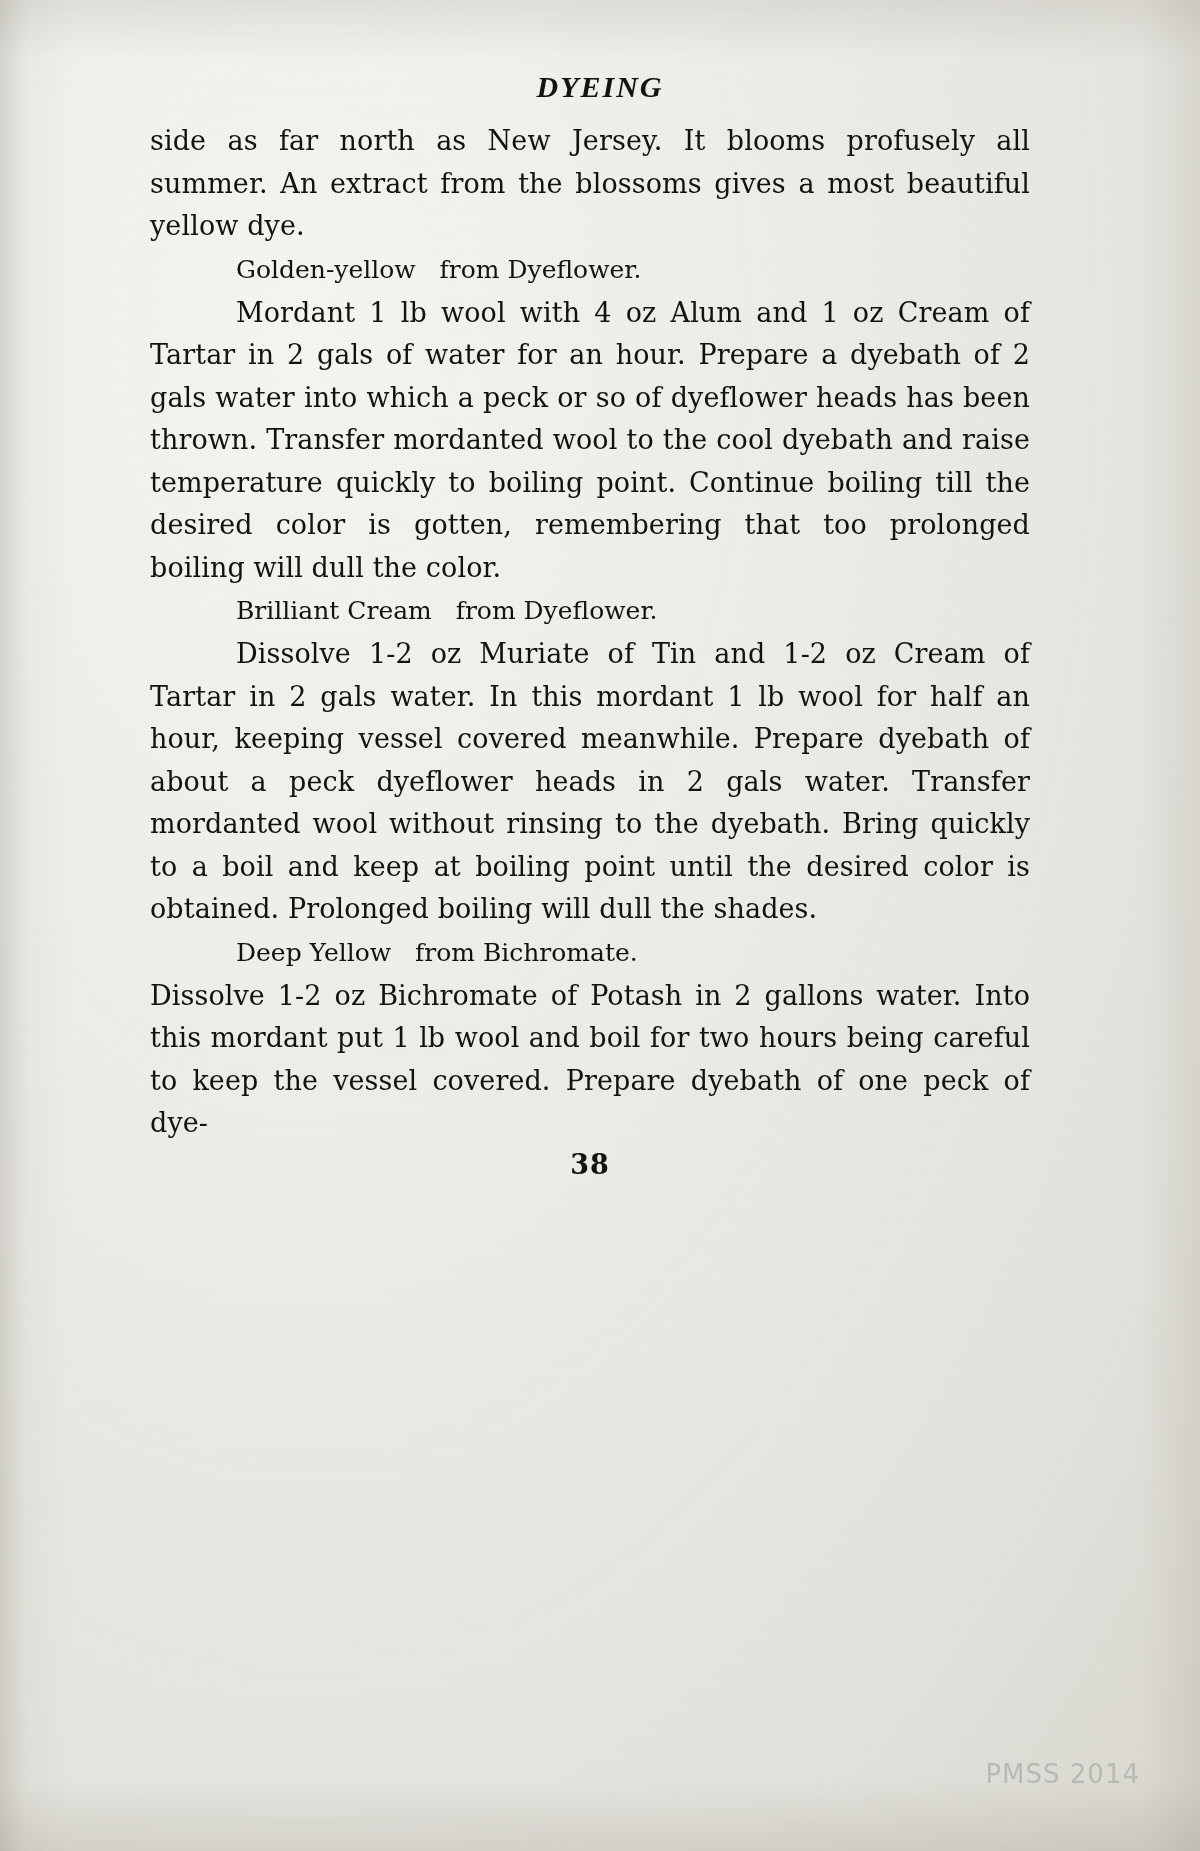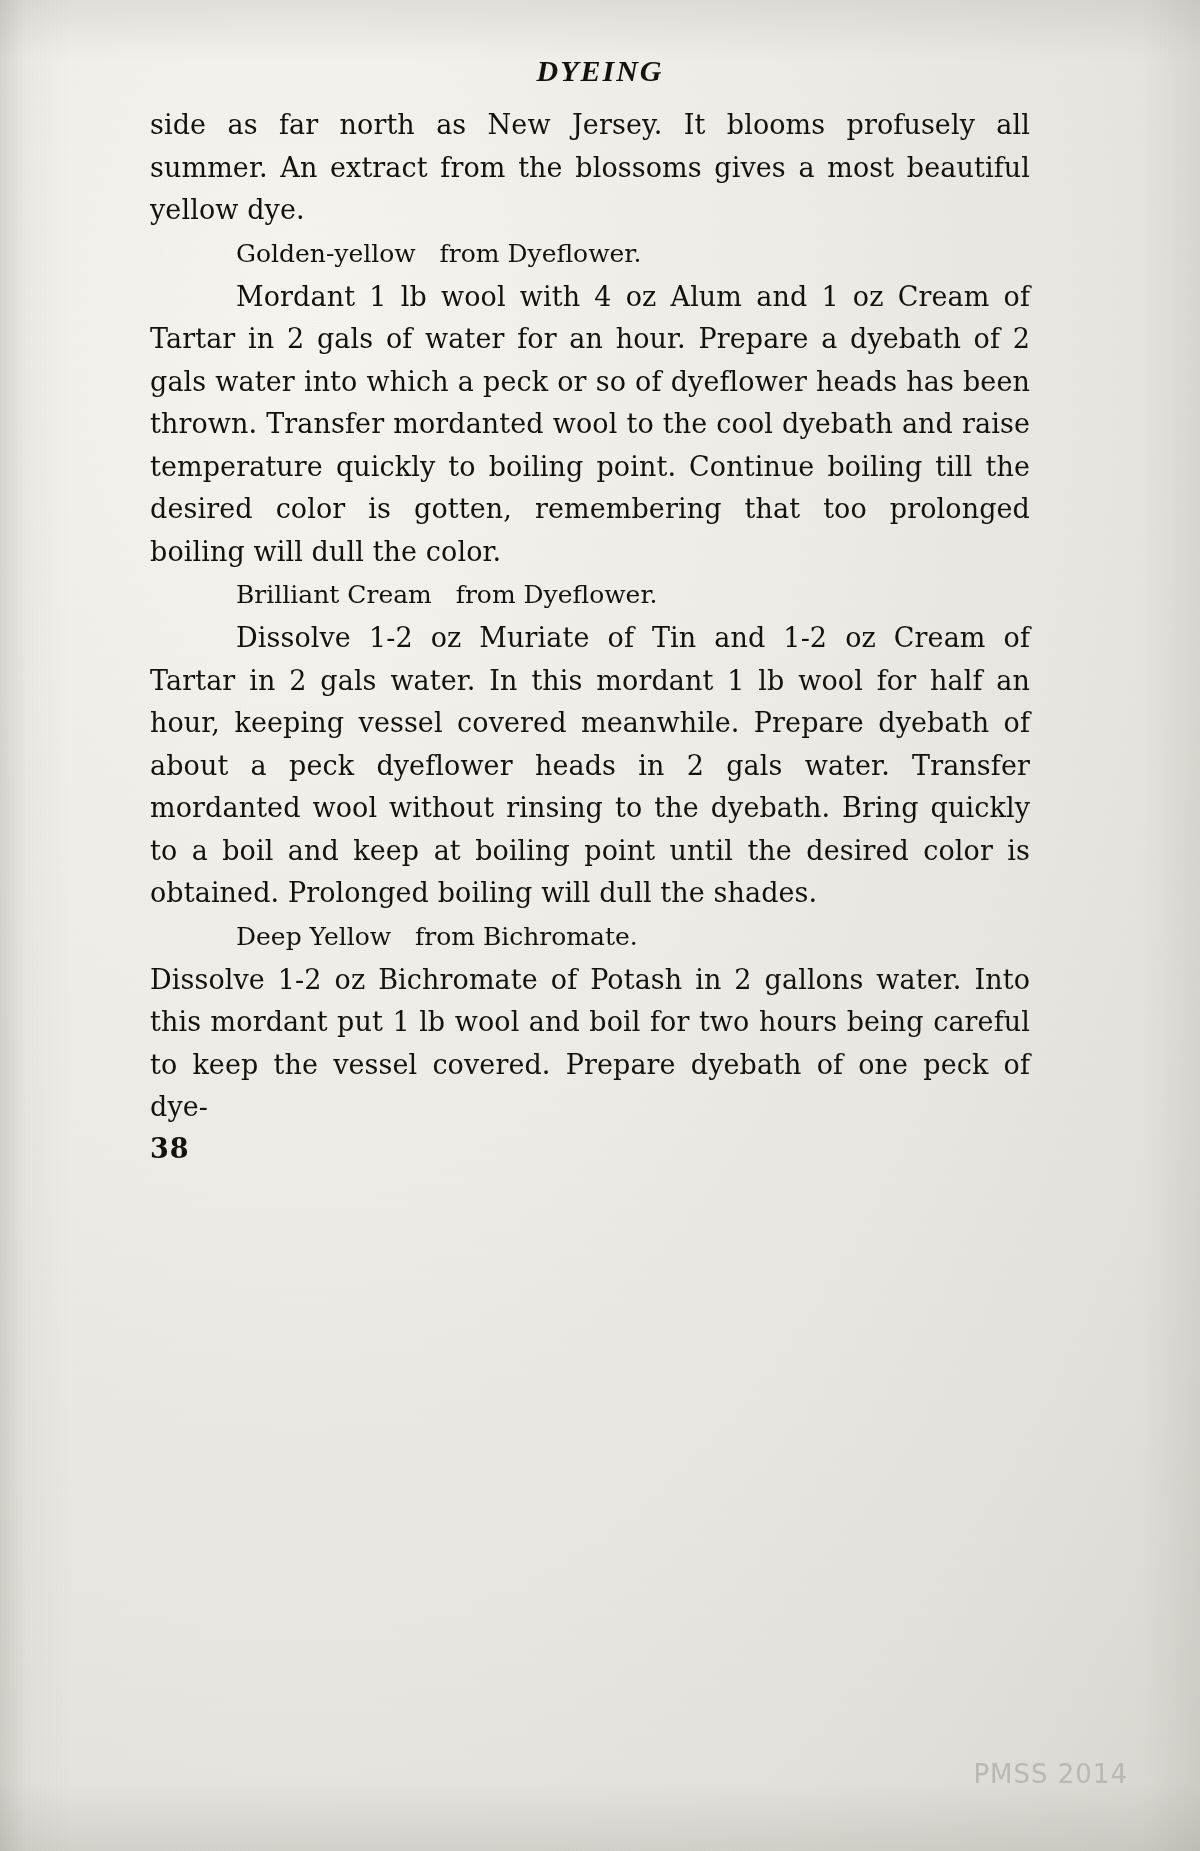--- a/index.html
+++ b/index.html
@@ -42,21 +42,21 @@
     width: 880px;
   }
   .running-head {
     text-align: center;
     font-family: "Liberation Serif", serif;
     font-style: italic;
     font-weight: 700;
     font-size: 30px;
     letter-spacing: 2px;
     color: #15130f;
-    margin: 14px 0 16px 0;
+    margin: 30px 0 16px 0;
     padding-left: 20px;
   }
   .body-text {
     font-family: "DejaVu Serif", "Liberation Serif", serif;
     font-size: 27px;
     line-height: 42.5px;
     color: #14120e;
     text-align: justify;
     text-justify: inter-word;
     letter-spacing: 0.1px;
@@ -74,30 +74,31 @@
     line-height: 44px;
     color: #14120e;
     text-indent: 86px;
     margin: 0;
     white-space: pre;
   }
   .last-line-nojustify {
     text-align: justify;
   }
   .folio {
+    text-align: center;
     font-family: "DejaVu Serif", "Liberation Serif", serif;
     font-weight: 700;
     font-size: 27px;
     color: #14120e;
     margin-top: 4px;
     letter-spacing: 1px;
   }
   .watermark {
     position: absolute;
-    right: 72px;
+    right: 60px;
     bottom: 62px;
     font-family: "DejaVu Sans", sans-serif;
     font-size: 26px;
     letter-spacing: 1px;
     color: #b9b8b2;
     user-select: none;
   }
   
   .speckle {
     position: absolute;

